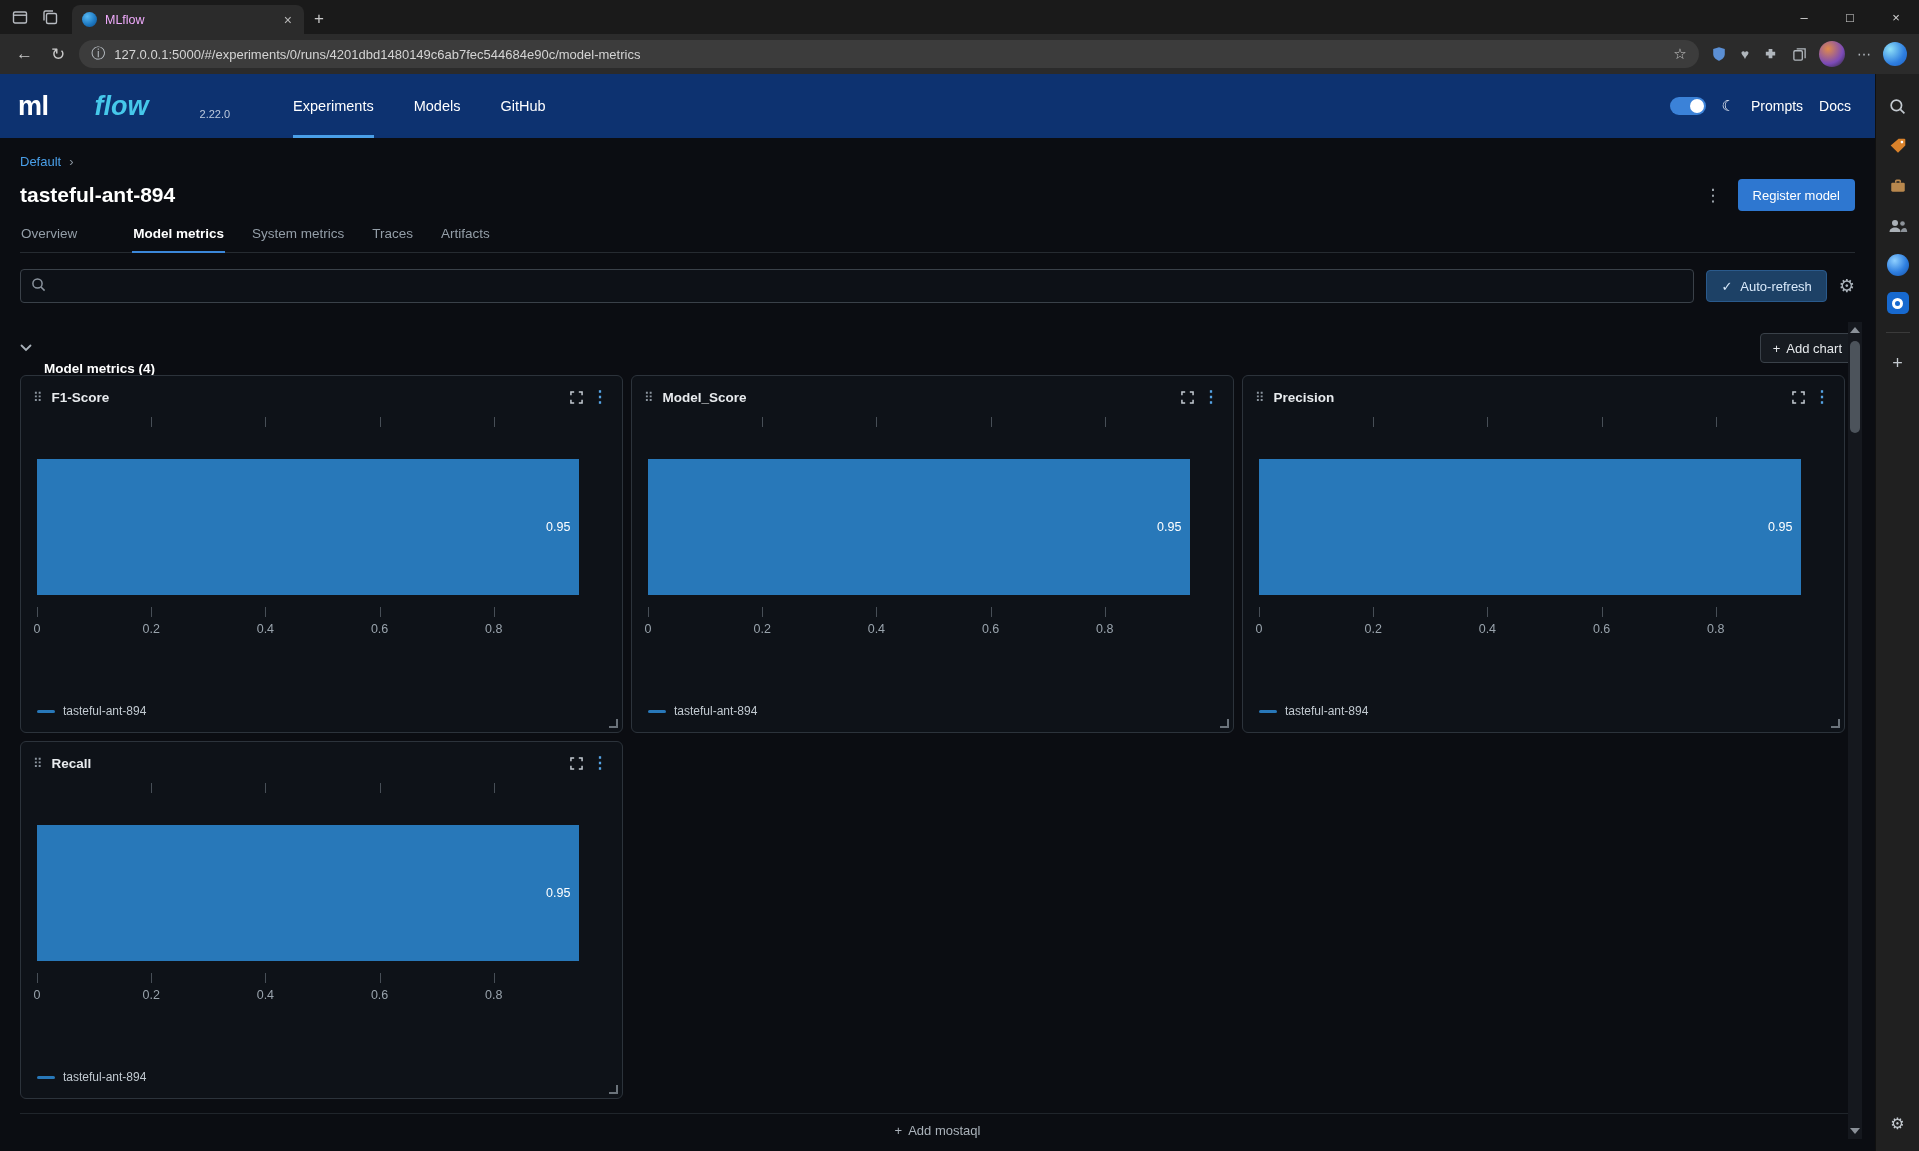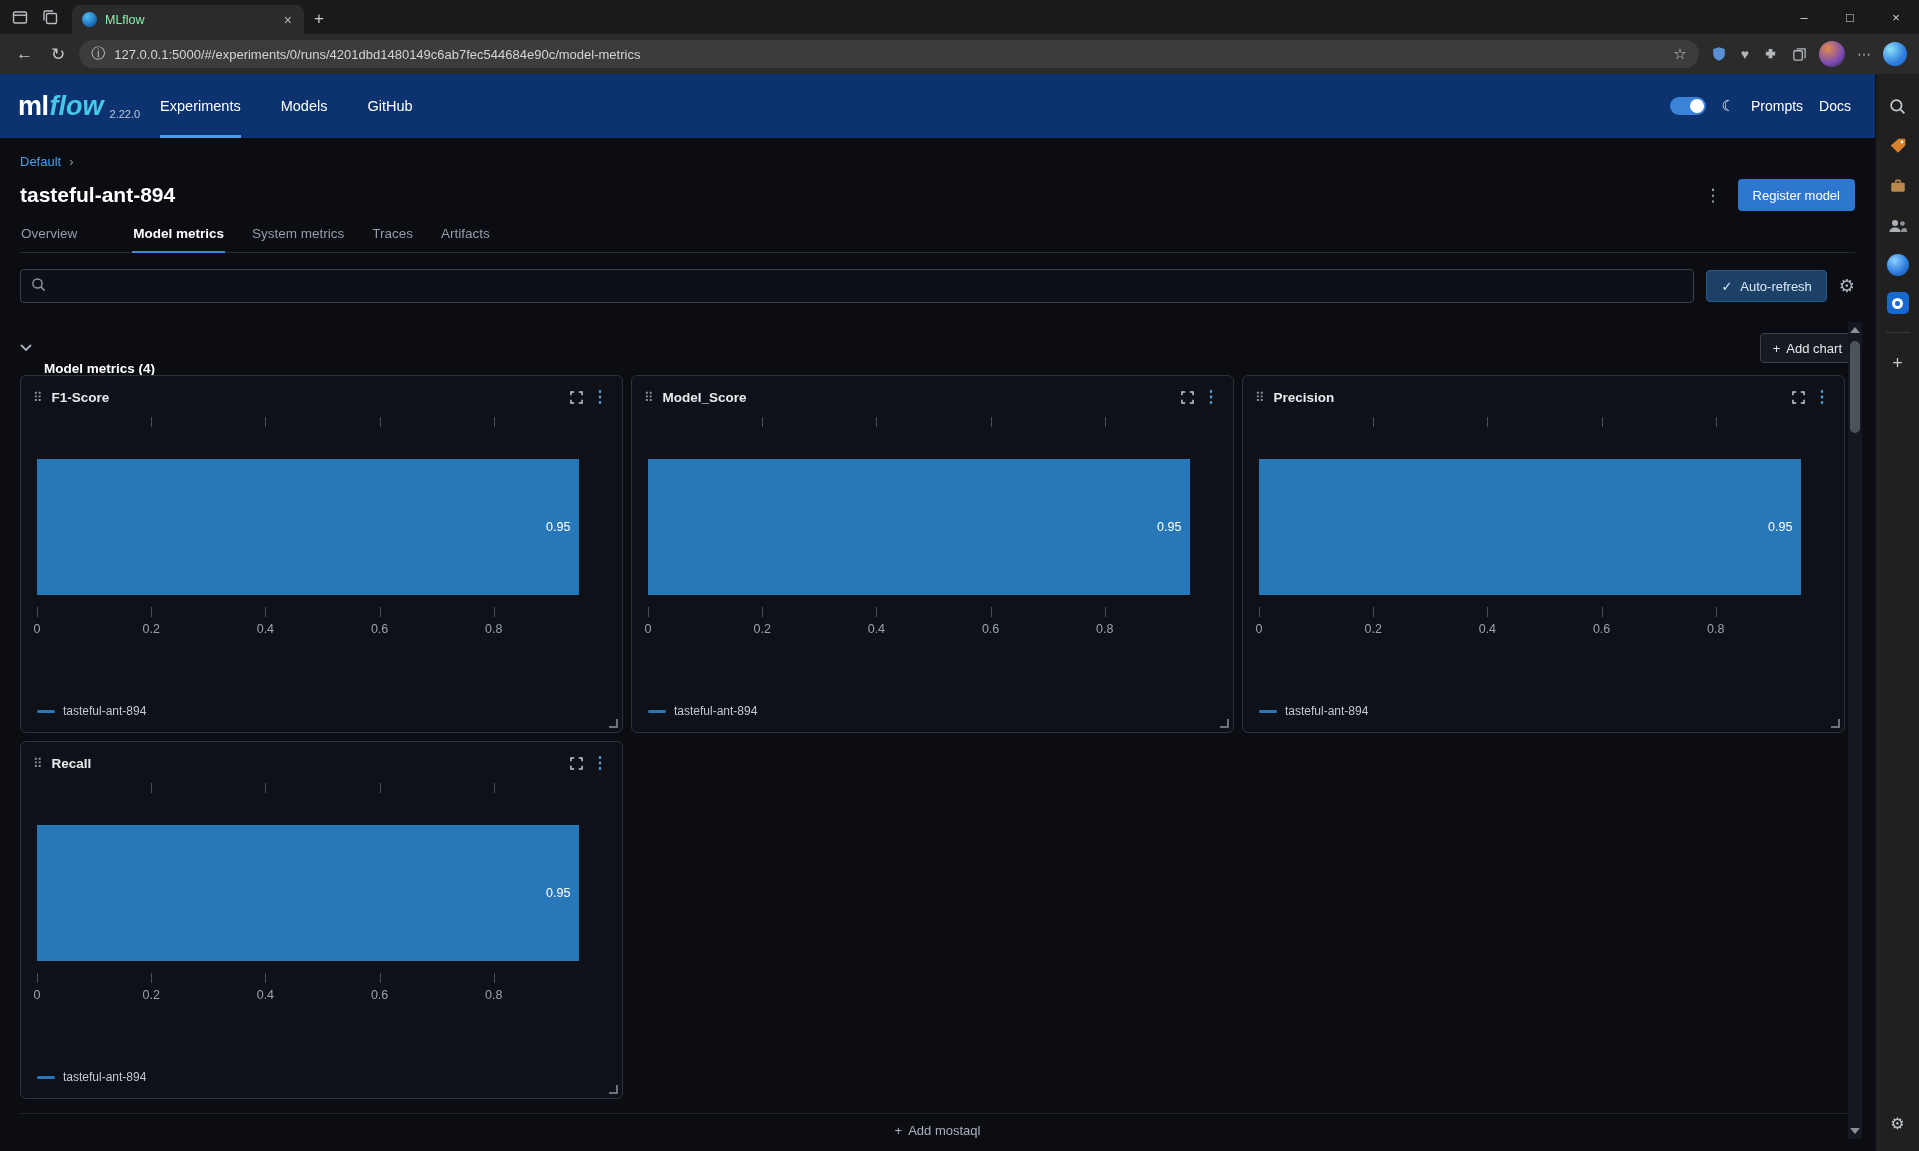--- a/index.html
+++ b/index.html
@@ -7,21 +7,21 @@
   body { font-family:"Liberation Sans", sans-serif; background:#0b0d12; color:#e6e9ec; }
 
   .window { width:1919px; height:1151px; display:flex; flex-direction:column; }
 
   
   .tabstrip { height:34px; background:#1a1a1a; display:flex; align-items:flex-end; flex:0 0 34px; }
   .ts-icons { display:flex; align-items:center; height:100%; padding:0 6px 0 12px; gap:14px; }
   .ts-icon { display:flex; cursor:pointer; }
   .tab { width:232px; height:29px; background:#2b2b2b; border-radius:8px 8px 0 0; display:flex; align-items:center; gap:8px; padding:0 8px 0 10px; margin-left:8px; cursor:pointer; }
   .favicon { width:15px; height:15px; border-radius:50%; background:radial-gradient(circle at 35% 30%, #57b8f2, #1f7bc4 55%, #0b4b8c); flex:0 0 15px; }
-  .tab-title { font-size:12.5px; color:#86efac; flex:1; }
+  .tab-title { font-size:12.5px; color:#f0abfc; flex:1; }
   .tab-close { color:#b9b9b9; font-size:14px; line-height:1; cursor:pointer; padding:2px 4px; }
   .newtab { color:#c9c9c9; font-size:17px; margin:0 0 5px 10px; cursor:pointer; }
   .ts-spacer { flex:1; }
   .winctl { width:46px; height:100%; display:flex; align-items:center; justify-content:center; color:#d6d6d6; font-size:13px; cursor:pointer; }
 
   .toolbar { height:40px; background:#2b2b2b; display:flex; align-items:center; padding:0 12px; gap:10px; flex:0 0 40px; }
   .nav-btn { color:#c8c8c8; font-size:17px; cursor:pointer; padding:0 4px; }
   .addressbar { flex:1; height:28px; background:#3c3c3c; border-radius:14px; display:flex; align-items:center; gap:9px; padding:0 12px; }
   .info-badge { color:#c3c9cf; font-size:14px; }
   .url { font-size:13px; color:#d4d4d4; flex:1; white-space:nowrap; overflow:hidden; }
@@ -29,25 +29,25 @@
   .tb-icon { display:flex; align-items:center; color:#b0b6bc; font-size:14px; cursor:pointer; padding:0 2px; }
   .avatar { width:26px; height:26px; border-radius:50%; background:radial-gradient(circle at 35% 30%, #e08b4a, #7b4ab8 60%, #232323); cursor:pointer; }
   .copilot { width:24px; height:24px; border-radius:50%; background:radial-gradient(circle at 30% 30%, #8fe0f7, #2f7fe0 60%, #1b5fc4); cursor:pointer; }
 
   
   .app-row { flex:1; display:flex; min-height:0; }
   .mlflow-app { flex:1; position:relative; background:#0b0d12; overflow:hidden; }
 
   
   .ml-header { height:64px; background:#0d3270; display:flex; align-items:stretch; padding:0 24px 0 18px; }
-  .logo { display:flex; align-items:center; cursor:pointer; }
+  .logo { display:flex; align-items:center; cursor:pointer;gap:45px; }
   .logo-ml { font-size:27px; font-weight:800; color:#fff; letter-spacing:-0.5px; }
   .logo-flow { font-size:27px; font-style:italic; font-weight:600; color:#46c8ea; margin-left:1px; }
   .logo-ver { font-size:11px; color:#bcc9dd; margin:16px 0 0 6px; }
-  .ml-nav { display:flex; margin-left:20px; }
+  .ml-nav { display:flex; margin-left:63px; }
   .nav-item { display:flex; align-items:center; margin-right:40px; color:#fff; font-size:14.5px; border-bottom:3px solid transparent; padding-top:3px; cursor:pointer; }
   .nav-item.active { border-bottom-color:#4a9fe8; }
   .hdr-right { margin-left:auto; display:flex; align-items:center; gap:16px; }
   .theme-toggle { width:36px; height:18px; border-radius:9px; background:#3b82d8; position:relative; cursor:pointer; }
   .knob { position:absolute; right:2px; top:2px; width:14px; height:14px; border-radius:50%; background:#fff; }
   .moon { font-size:15px; color:#e8eef7; }
   .hdr-link { font-size:14px; color:#fff; cursor:pointer; text-decoration:none; }
 
   
   .page { padding:14px 20px 0; height:1013px; overflow:hidden; }

